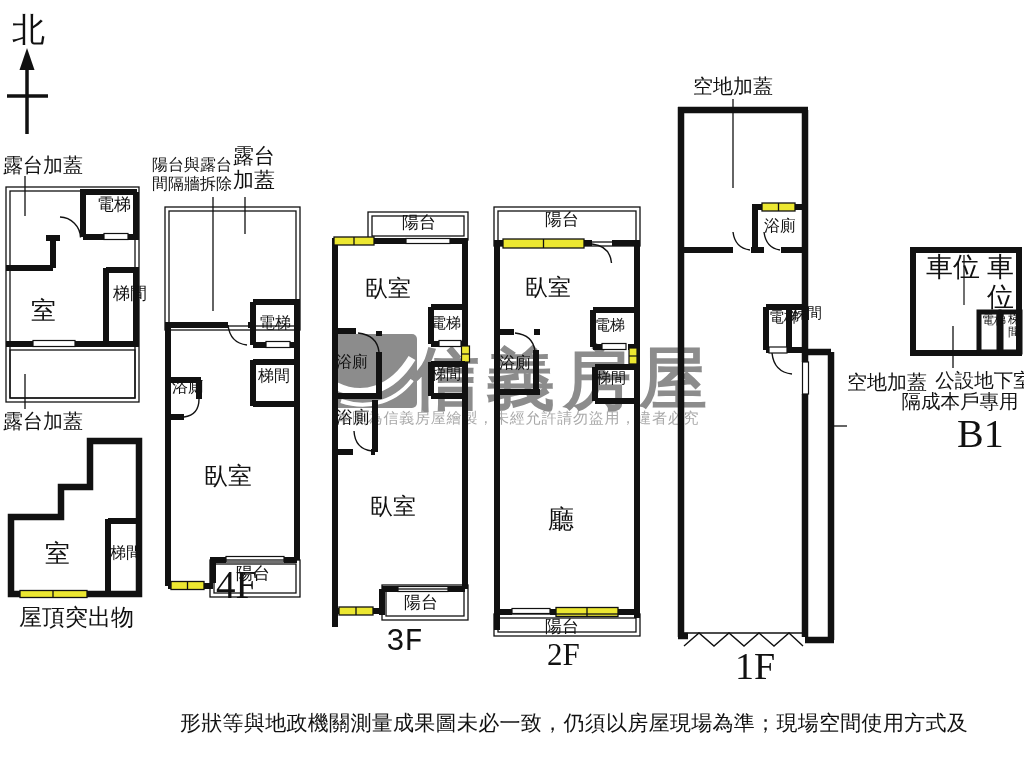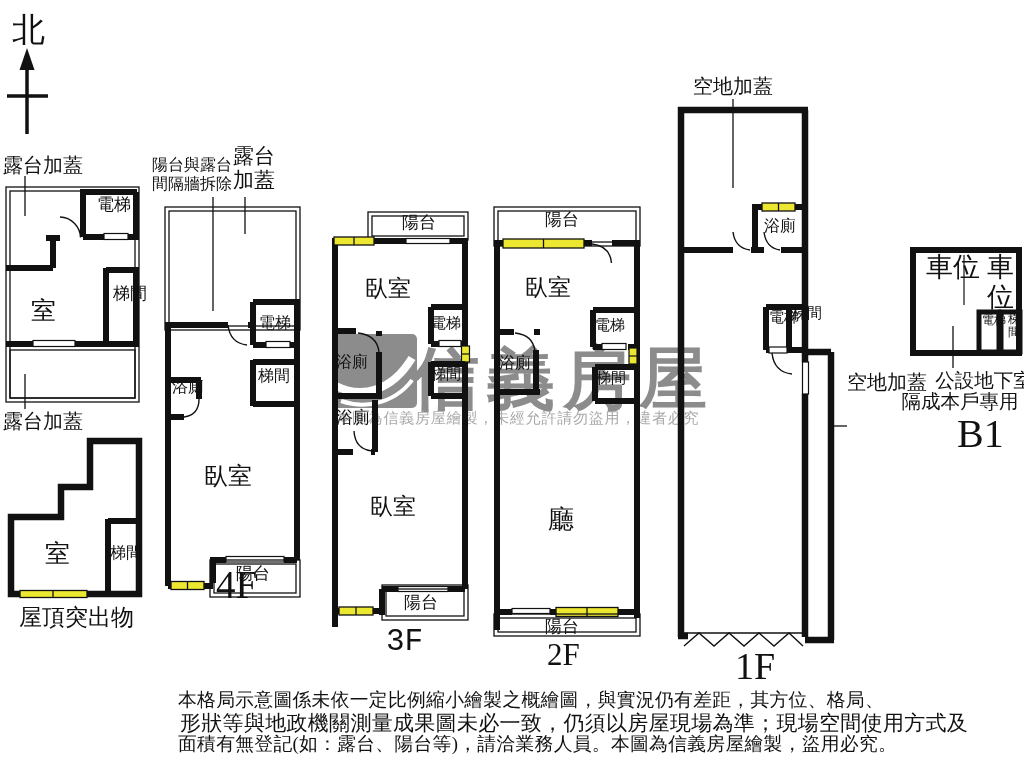--- a/index.html
+++ b/index.html
@@ -194,17 +194,15 @@
   <div class="lbl cap" style="left:735px;top:646px;font-size:38px;">1F</div>
 
   <div class="lbl v" style="left:926px;top:252px;font-size:27px;">車位</div>
   <div class="lbl v" style="left:977px;top:252px;font-size:27px;">車位</div>
   <div class="lbl v" style="left:982px;top:314px;font-size:12px;">電梯</div>
   <div class="lbl v" style="left:1004px;top:313px;font-size:12px;">梯間</div>
   <div class="lbl ctr" style="left:895px;top:370px;width:130px;font-size:19.5px;padding-left:24px;">公設地下室</div>
   <div class="lbl ctr" style="left:888px;top:391px;width:144px;font-size:19.5px;">隔成本戶專用</div>
   <div class="lbl cap" style="left:957px;top:412px;font-size:40px;">B1</div>
 
-  <div class="lbl" style="left:178px;top:690px;font-size:18.8px;letter-spacing:0.3px;">本格局示意圖係未依一定比例縮小繪製之概繪圖，與實況仍有差距，其方位、格局、</div>
   <div class="lbl" style="left:180px;top:712px;font-size:21px;letter-spacing:0.3px;">形狀等與地政機關測量成果圖未必一致，仍須以房屋現場為準；現場空間使用方式及</div>
-  <div class="lbl" style="left:178px;top:734px;font-size:18.8px;letter-spacing:0.3px;">面積有無登記(如：露台、陽台等)，請洽業務人員。本圖為信義房屋繪製，盜用必究。</div>
 
 </div>
 
 </body></html>

